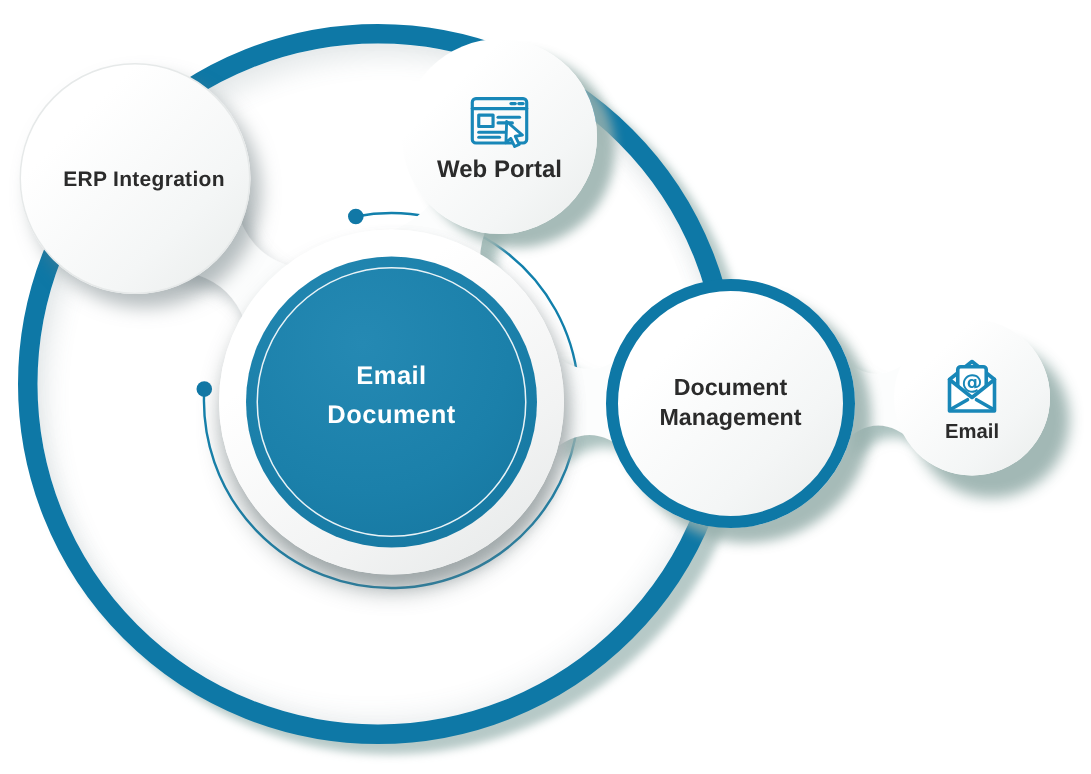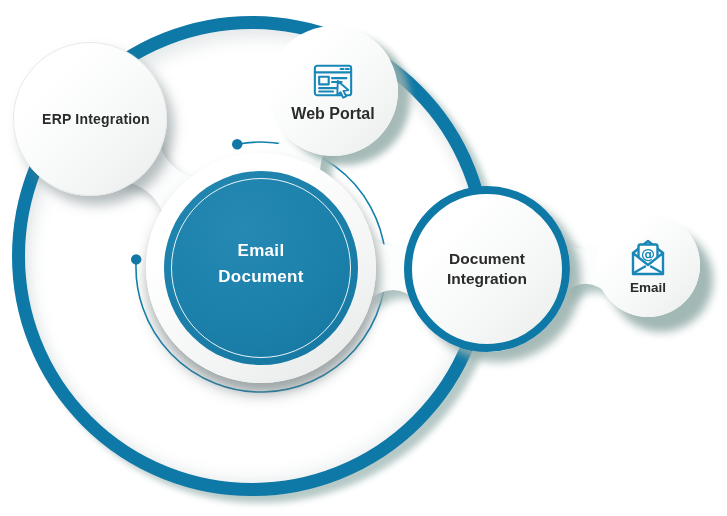--- a/index.html
+++ b/index.html
@@ -125,21 +125,21 @@
         <line x1="7.5" y1="33" x2="22" y2="33"></line>
         <path d="M27,22 L38,31.5 L33,32.3 L35.8,38 L32.6,39.5 L29.9,33.8 L26.5,36.8 Z" fill="#ffffff" stroke-width="2"></path>
       </svg>
     </span>
     <div class="bubble-label">Web Portal</div>
   </div>
 
   <div class="bubble bubble-doc">
     <div class="bubble-label">
       <div>Document</div>
-      <div>Integration</div>
+      <div>Management</div>
     </div>
   </div>
 
   <div class="bubble bubble-email">
     <span class="icon-box">
       <svg width="44" height="42" viewBox="0 0 44 42" fill="none" stroke="#1887B8" stroke-width="2.4" stroke-linecap="round" stroke-linejoin="round">
         <path d="M7,17 L22,5 L37,17"></path>
         <rect x="12.5" y="8.5" width="19" height="21" rx="2" fill="#ffffff"></rect>
         <text x="22" y="23" text-anchor="middle" font-size="14" font-weight="bold" fill="#1887B8" stroke="none" font-family="'DejaVu Sans', sans-serif">@</text>
         <path d="M7,17 L22,29 L37,17 L37,38 L7,38 Z" fill="#ffffff"></path>

